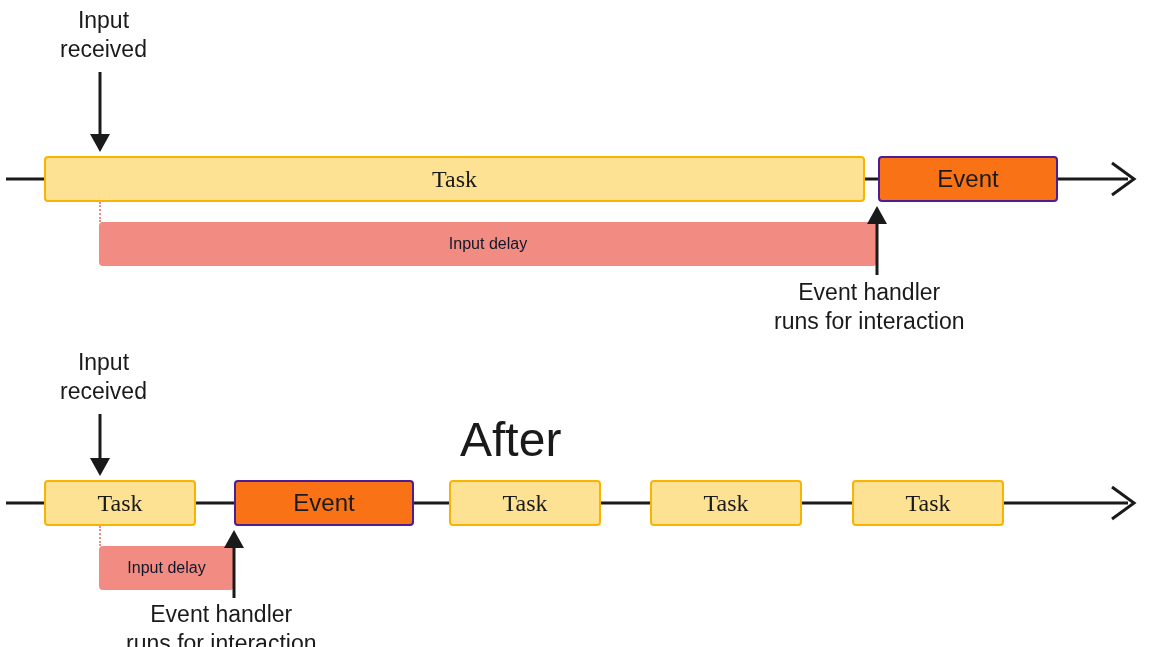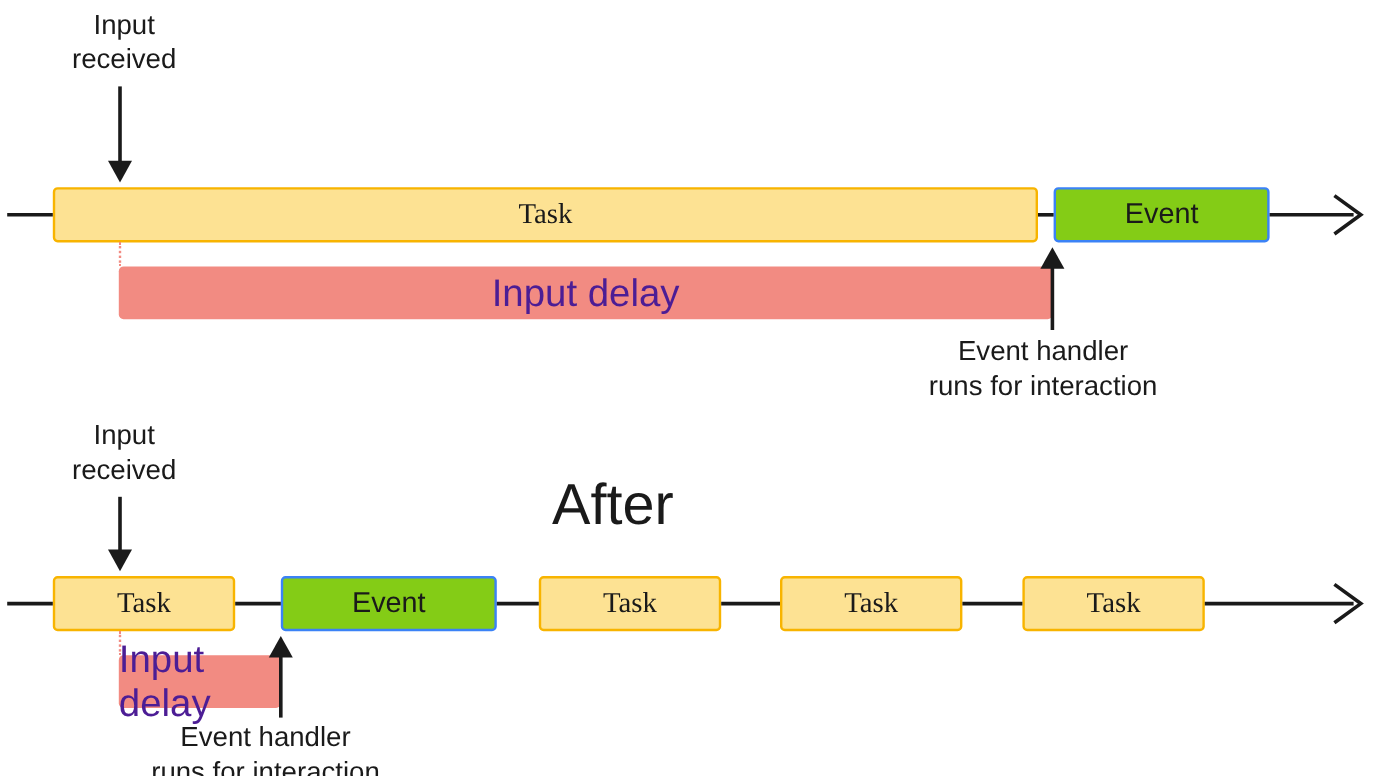--- a/index.html
+++ b/index.html
@@ -34,28 +34,29 @@
     font-size: 24px;
     border-radius: 4px;
   }
   .task {
     background: #fde293;
     border: 2px solid #f8b400;
     color: #1a1a1a;
     font-family: Liberation Serif, serif;
   }
   .event {
-    background: #84cc16;
-    border: 2px solid #3b82f6;
+    background: #f97316;
+    border: 2px solid #4c1d95;
     color: #1a1a1a;
   }
   .delay {
     background: #f28b82;
-    color: #4c1d95;
-    font-size: 32px;
+    color: #0f172a;
+    font-size: 16px;
+    text-align: right;
   }
   .dotted {
     position: absolute;
     border-left: 2px dotted #f28b82;
   }
   svg.arrows {
     position: absolute;
     left: 0; top: 0;
     width: 1155px; height: 647px;
     pointer-events: none;
@@ -83,21 +84,21 @@
 <div class="box delay" style="left:99px; top:222px; width:778px; height:44px;">
   <span>Input delay</span>
 </div>
 
 <div class="label" style="left:774px; top:278px;">Event handler
 runs for interaction</div>
 
 <div class="label" style="left:60px; top:348px;">Input
 received</div>
 
-<div class="label title" style="left:460px; top:392px;">After</div>
+<div class="label title" style="left:460px; top:410px;">After</div>
 
 <div class="box task" style="left:44px; top:480px; width:152px; height:46px;">
   <span>Task</span>
 </div>
 
 <div class="box event" style="left:234px; top:480px; width:180px; height:46px;">
   <span>Event</span>
 </div>
 
 <div class="box task" style="left:449px; top:480px; width:152px; height:46px;">

